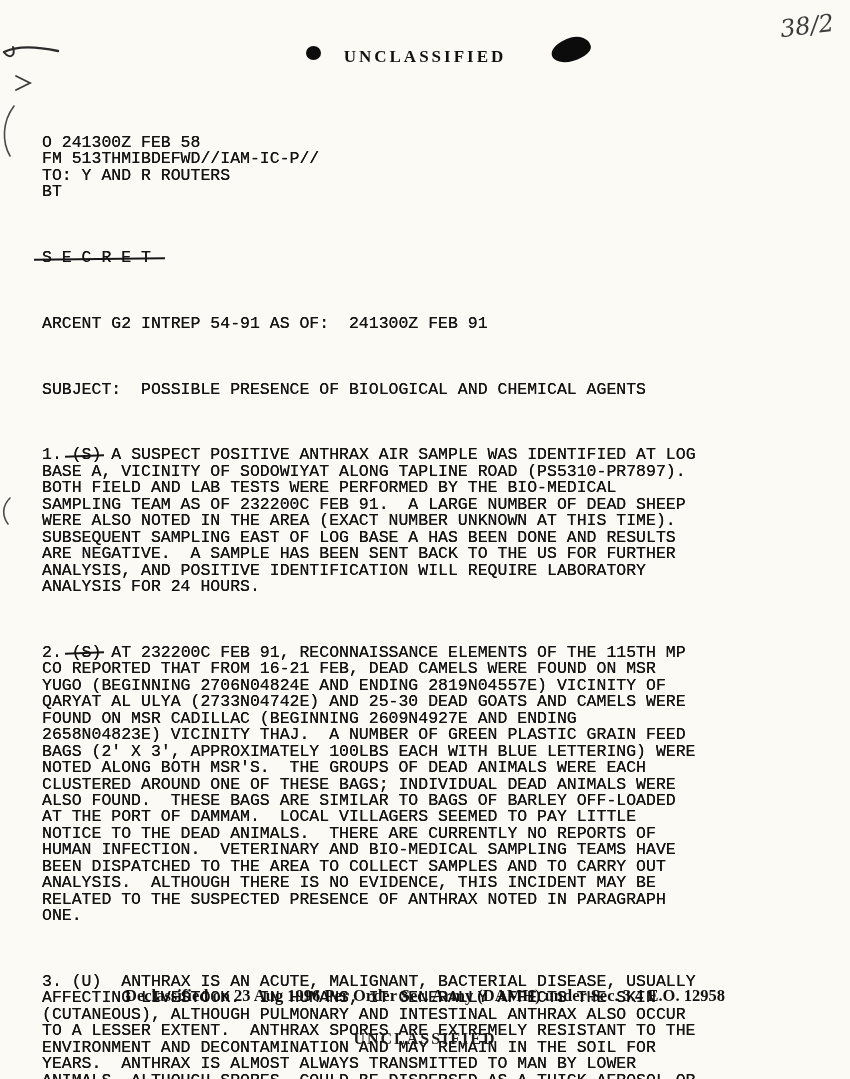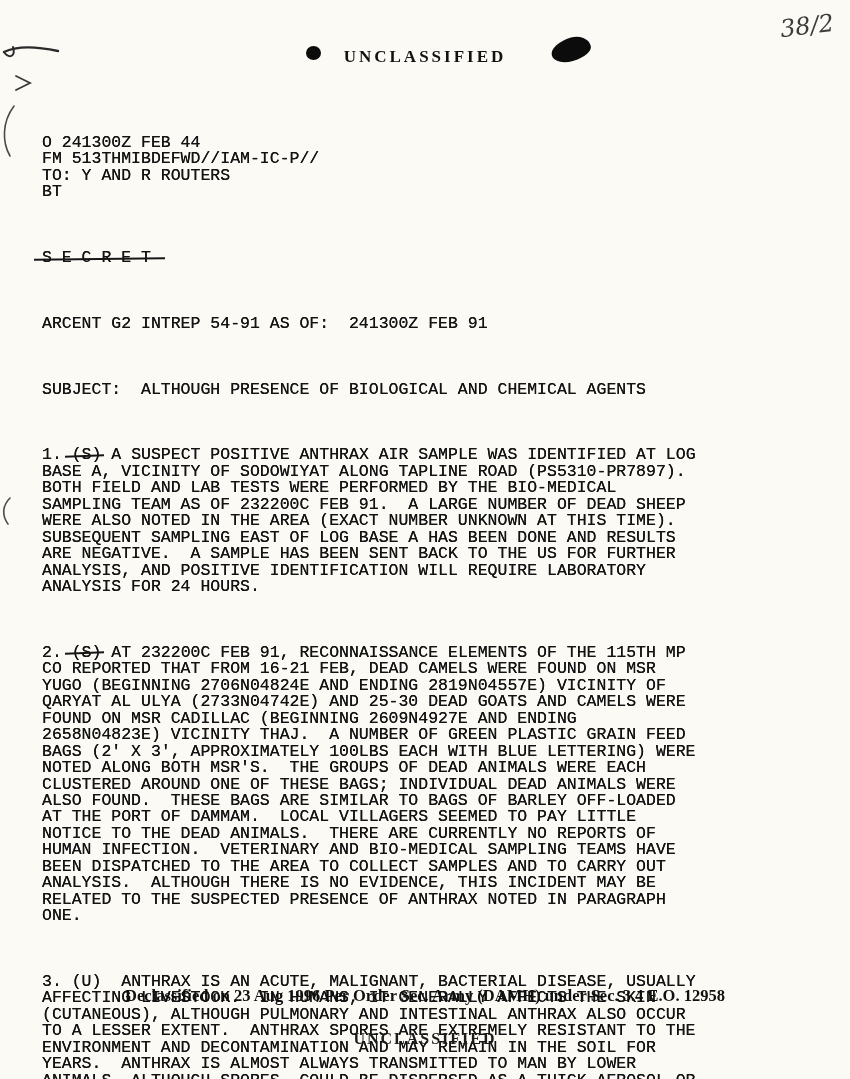--- a/index.html
+++ b/index.html
@@ -144,27 +144,27 @@
     <path d="M10 2 C 2 10, 2 20, 8 28" stroke="#4a4a4a" stroke-width="1.6" fill="none" stroke-linecap="round"></path>
   </svg>
 
   <div class="handwritten-ref">38/2</div>
 
   <span class="ink-dot"></span>
   <div class="top-stamp">UNCLASSIFIED</div>
   <span class="ink-blob"></span>
 
   <div class="body-text">
-    <pre class="block">O 241300Z FEB 44
+    <pre class="block">O 241300Z FEB 58
 FM 513THMIBDEFWD//IAM-IC-P//
 TO: Y AND R ROUTERS
 BT</pre>
     <div class="block"><span class="strike-secret">S E C R E T</span></div>
     <pre class="block">ARCENT G2 INTREP 54-91 AS OF:  241300Z FEB 91</pre>
-    <pre class="block">SUBJECT:  ALTHOUGH PRESENCE OF BIOLOGICAL AND CHEMICAL AGENTS</pre>
+    <pre class="block">SUBJECT:  POSSIBLE PRESENCE OF BIOLOGICAL AND CHEMICAL AGENTS</pre>
     <div class="block"><span>1. </span><span class="strike-s">(S)</span><span> A SUSPECT POSITIVE ANTHRAX AIR SAMPLE WAS IDENTIFIED AT LOG
 BASE A, VICINITY OF SODOWIYAT ALONG TAPLINE ROAD (PS5310-PR7897).
 BOTH FIELD AND LAB TESTS WERE PERFORMED BY THE BIO-MEDICAL
 SAMPLING TEAM AS OF 232200C FEB 91.  A LARGE NUMBER OF DEAD SHEEP
 WERE ALSO NOTED IN THE AREA (EXACT NUMBER UNKNOWN AT THIS TIME).
 SUBSEQUENT SAMPLING EAST OF LOG BASE A HAS BEEN DONE AND RESULTS
 ARE NEGATIVE.  A SAMPLE HAS BEEN SENT BACK TO THE US FOR FURTHER
 ANALYSIS, AND POSITIVE IDENTIFICATION WILL REQUIRE LABORATORY
 ANALYSIS FOR 24 HOURS.</span></div>
     <div class="block"><span>2. </span><span class="strike-s">(S)</span><span> AT 232200C FEB 91, RECONNAISSANCE ELEMENTS OF THE 115TH MP

